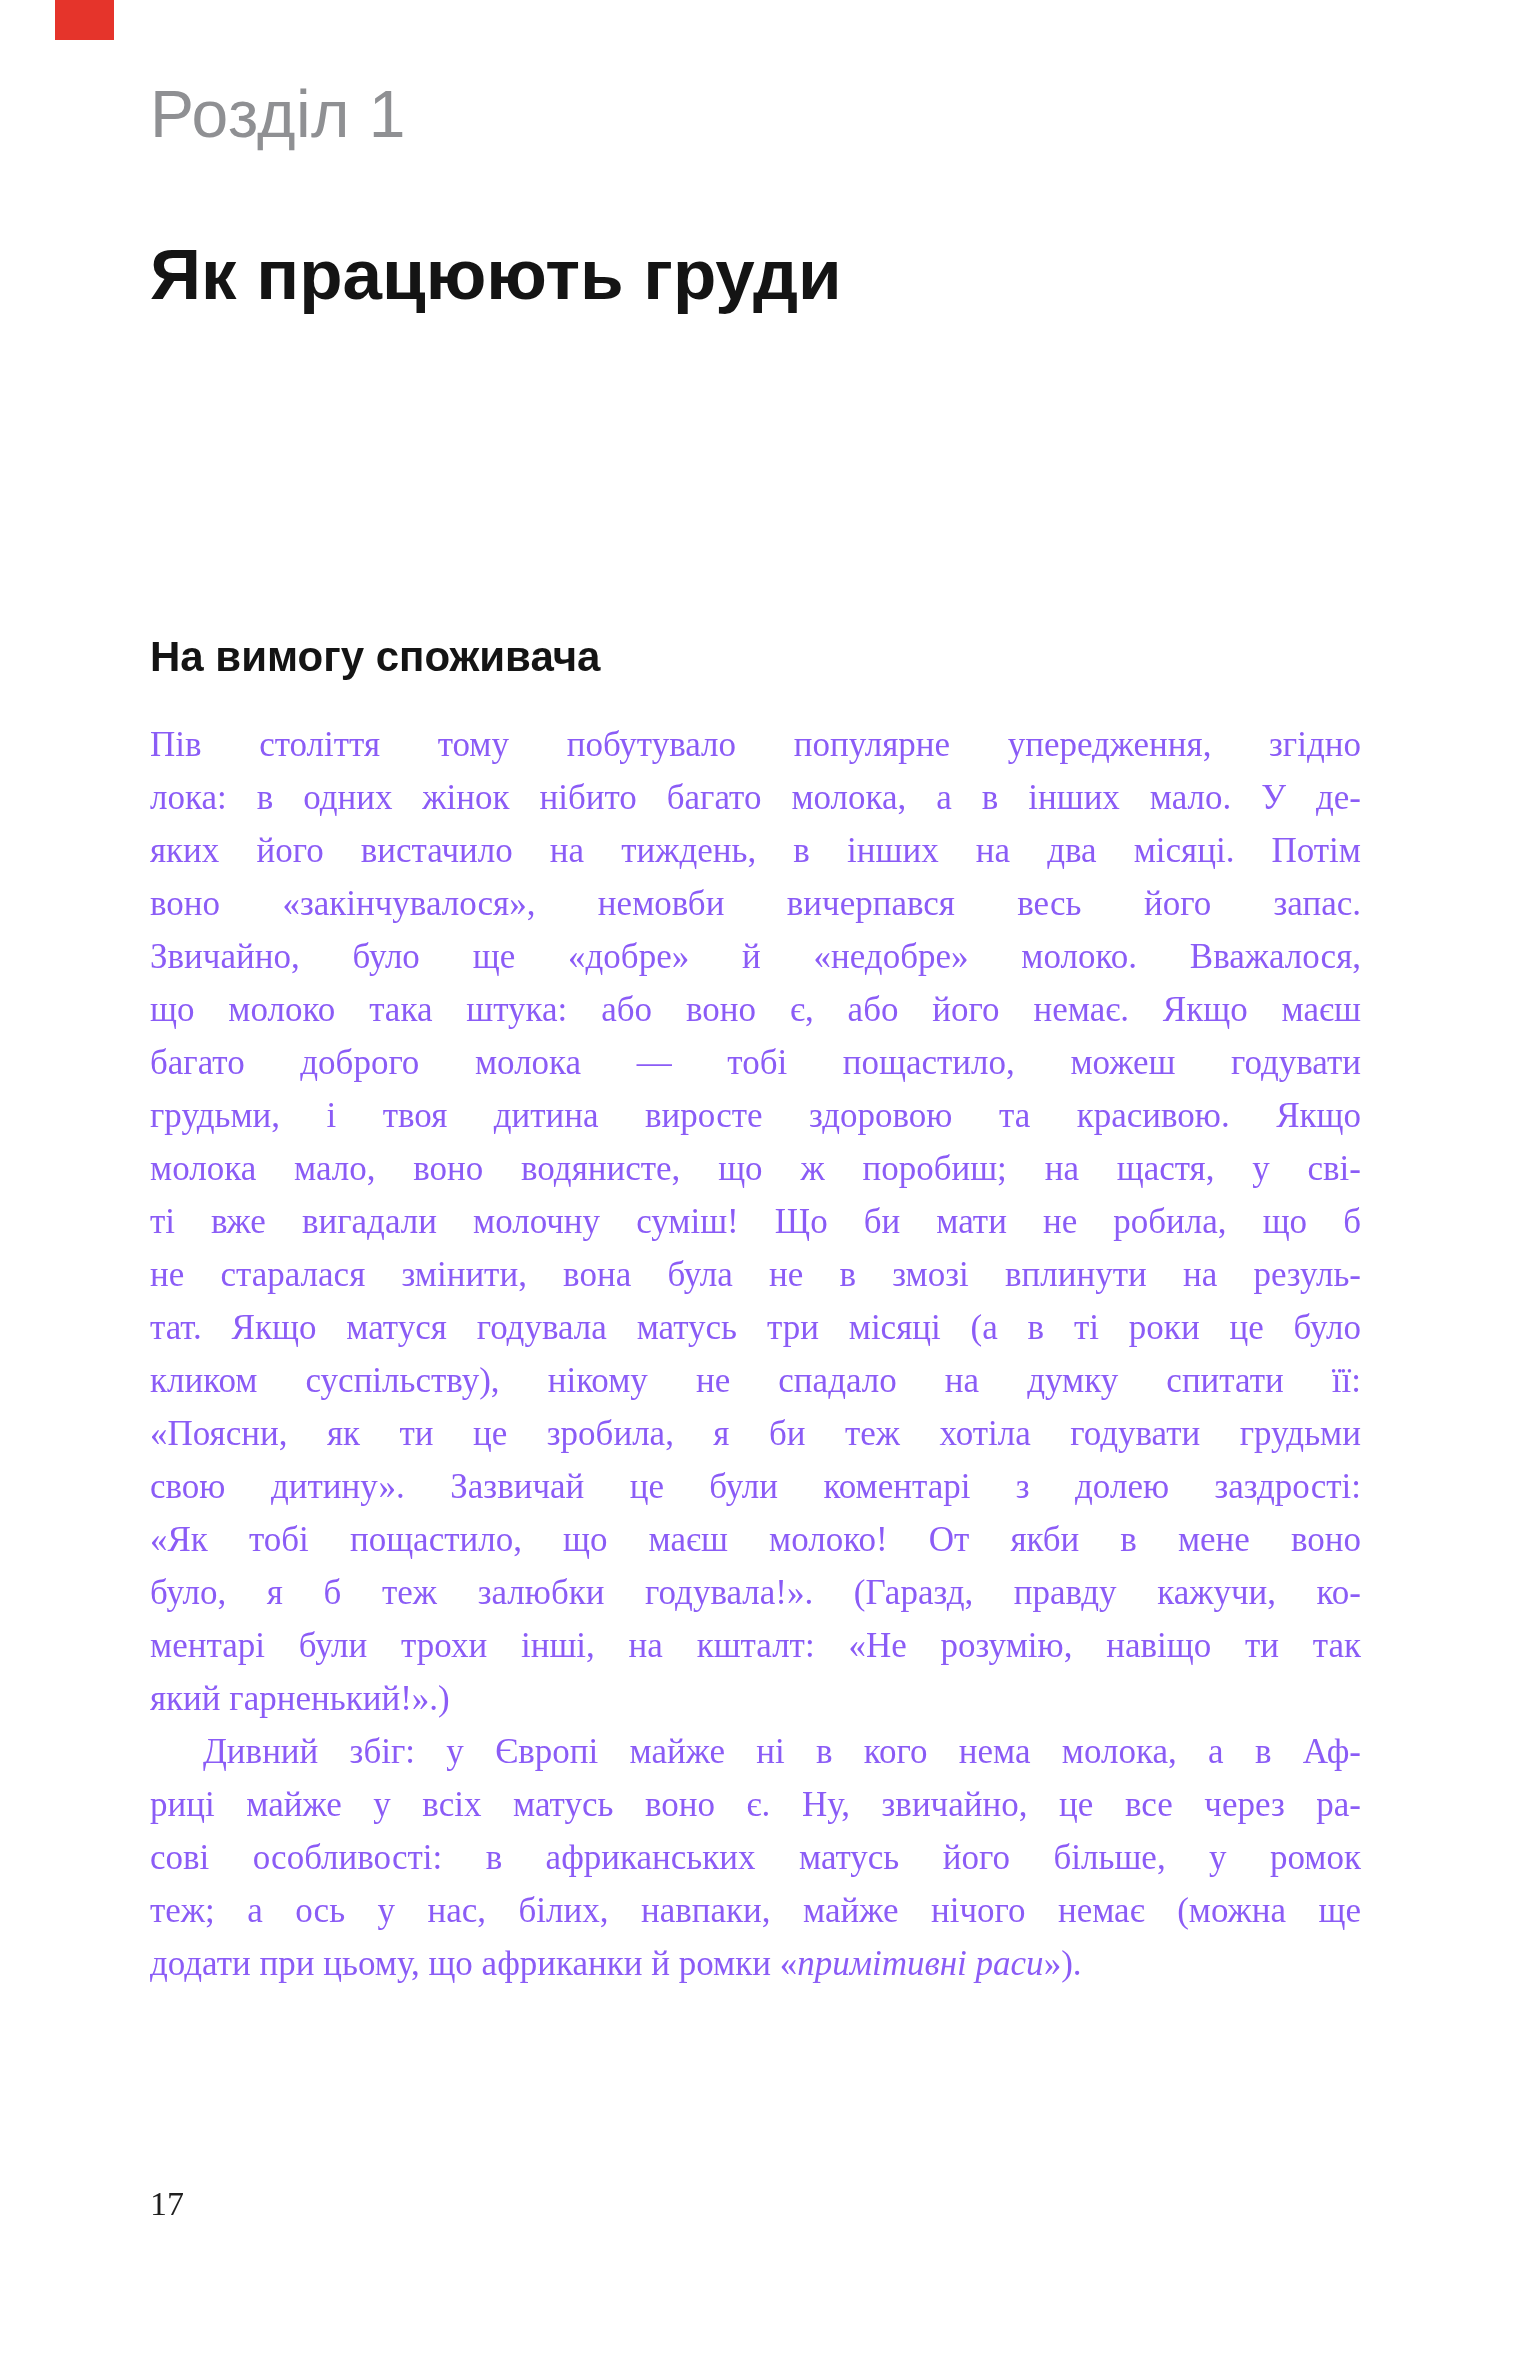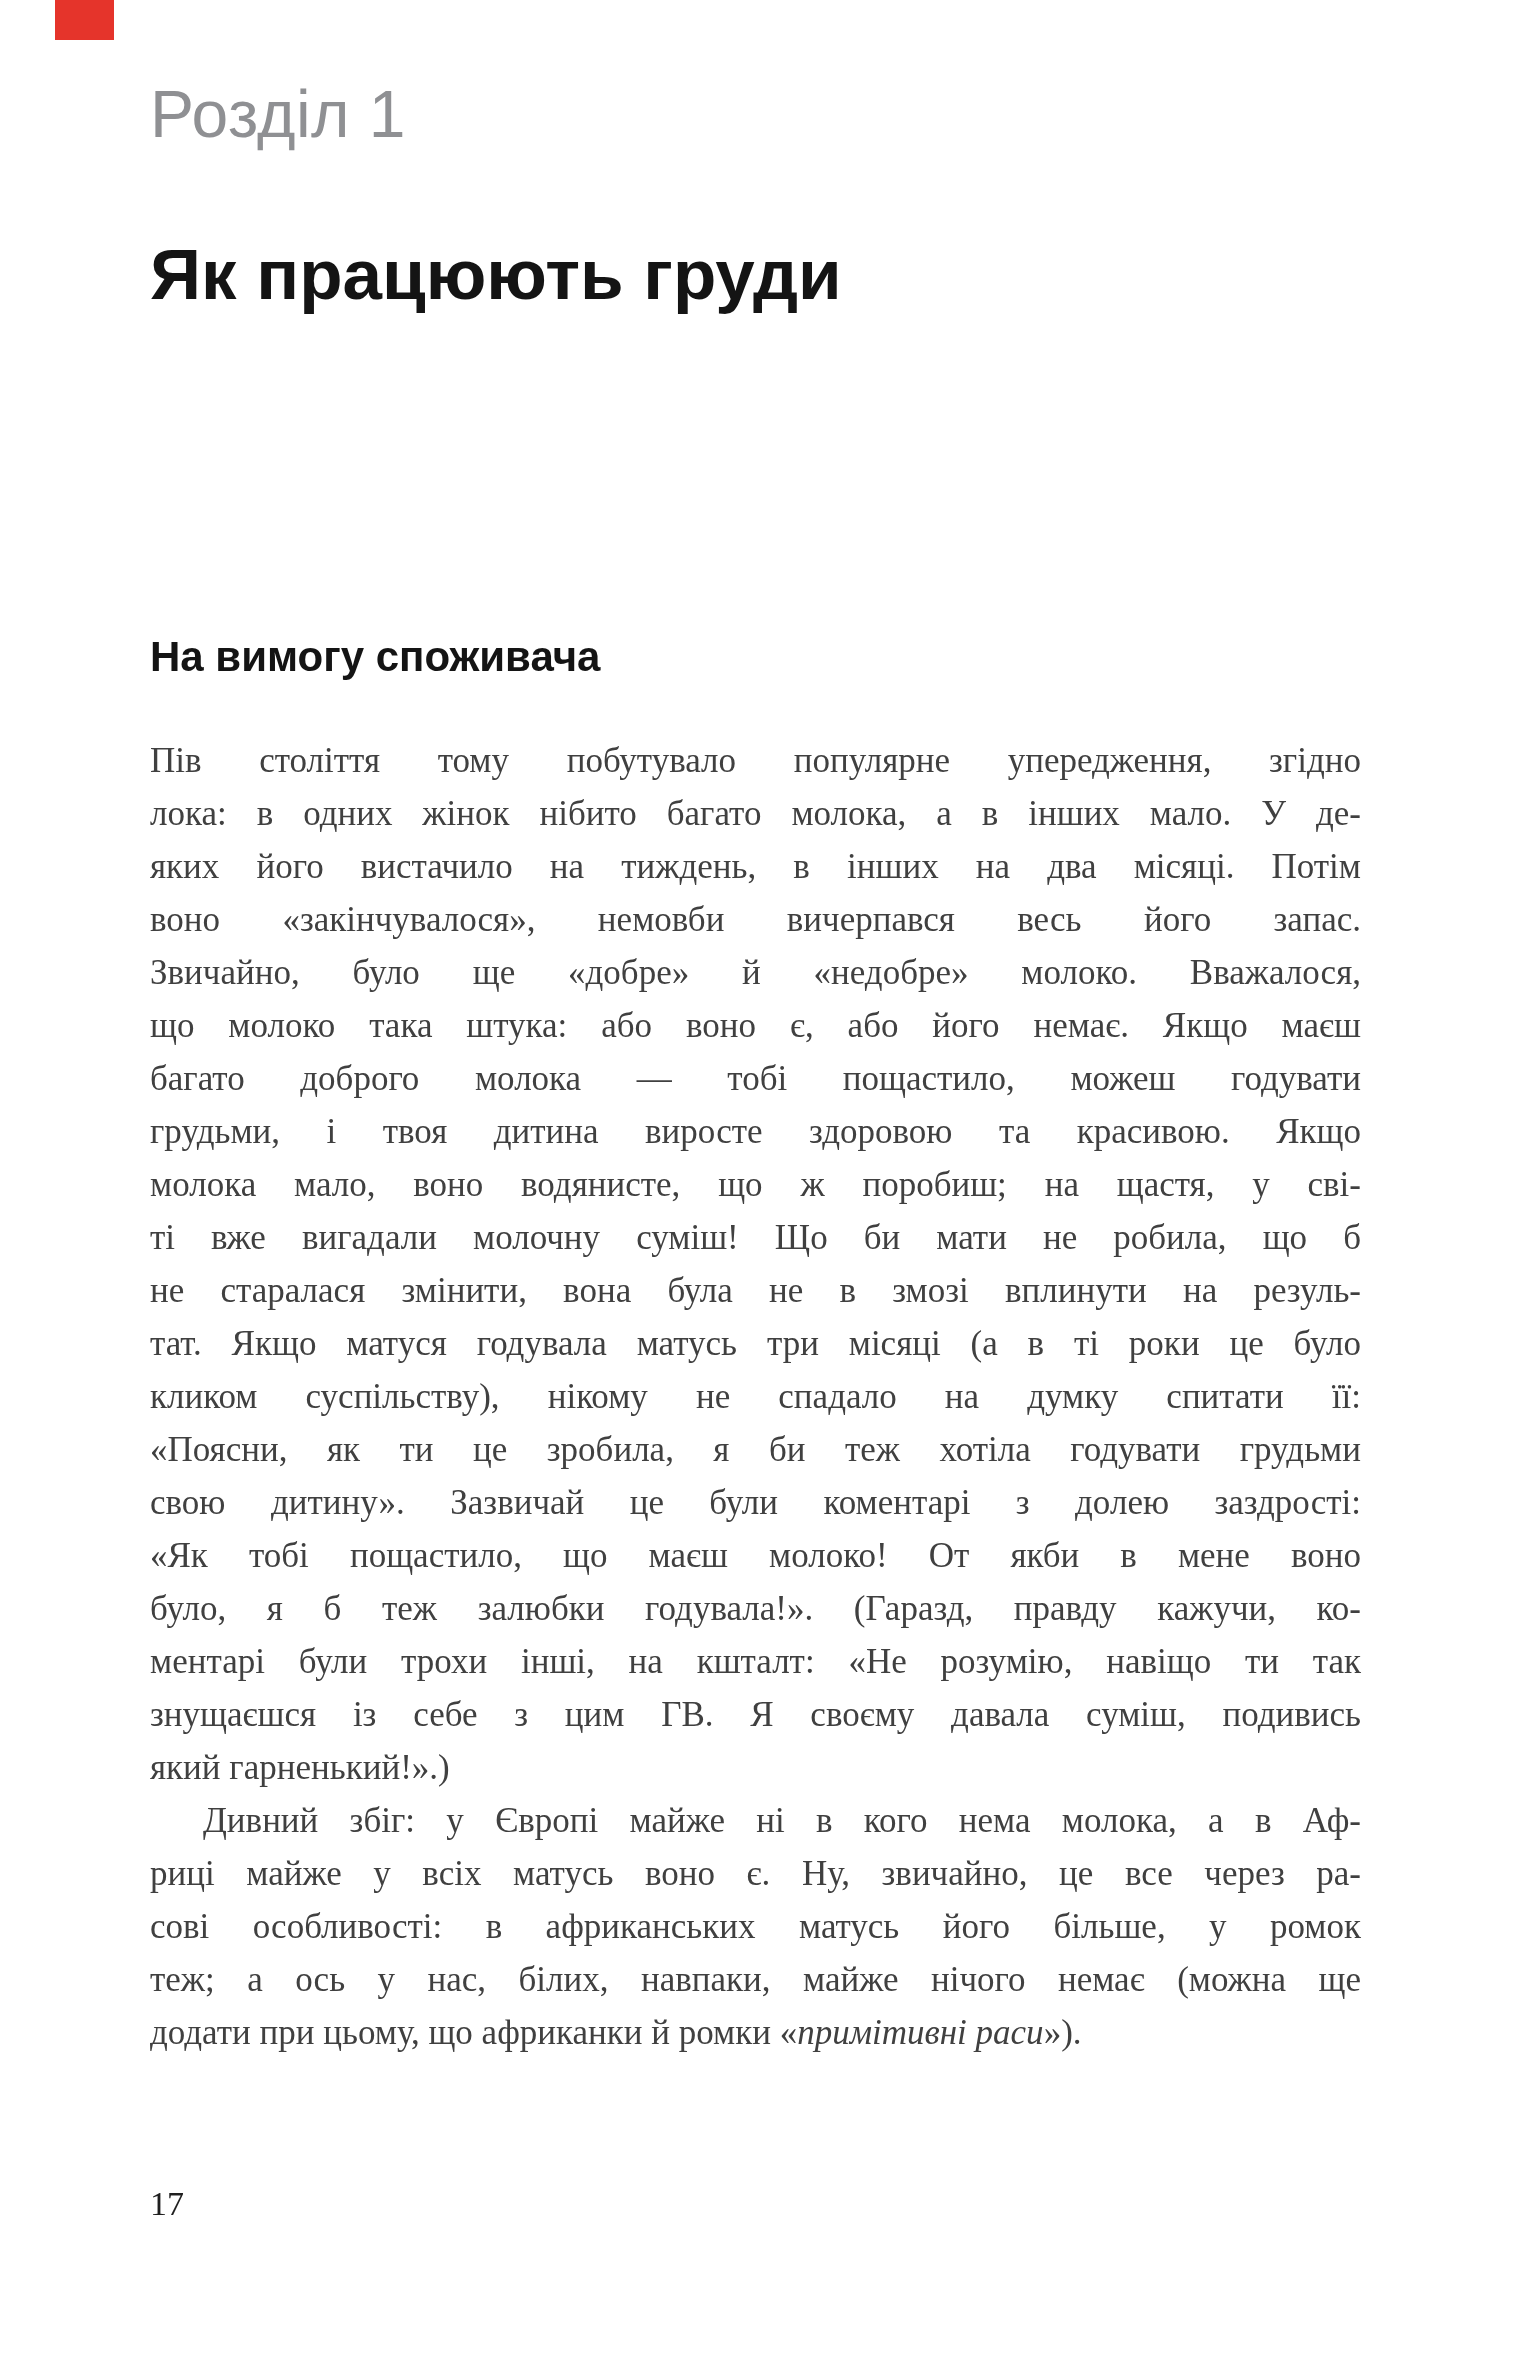--- a/index.html
+++ b/index.html
@@ -43,26 +43,26 @@
     left: 150px;
     top: 633px;
     font-family: "Liberation Sans", sans-serif;
     font-size: 42px;
     font-weight: 700;
     color: #141414;
   }
   .body-text {
     position: absolute;
     left: 150px;
-    top: 734px;
+    top: 718px;
     width: 1211px;
     font-family: "Liberation Serif", "DejaVu Serif", serif;
     font-size: 35px;
     line-height: 53px;
-    color: #404040;
+    color: #8b5cf6;
     hyphens: none;
   }
   .line {
     text-align: justify;
     text-align-last: justify;
     white-space: normal;
   }
   .line.last-line { text-align-last: left; }
   .line.indented { text-indent: 53px; }
   .italic { font-style: italic; }
@@ -98,21 +98,20 @@
         <div class="line">молока мало, воно водянисте, що ж поробиш; на щастя, у сві-</div>
         <div class="line">ті вже вигадали молочну суміш! Що би мати не робила, що б</div>
         <div class="line">не старалася змінити, вона була не в змозі вплинути на резуль-</div>
         <div class="line">тат. Якщо матуся годувала матусь три місяці (а в ті роки це було</div>
         <div class="line">кликом суспільству), нікому не спадало на думку спитати її:</div>
         <div class="line">«Поясни, як ти це зробила, я би теж хотіла годувати грудьми</div>
         <div class="line">свою дитину». Зазвичай це були коментарі з долею заздрості:</div>
         <div class="line">«Як тобі пощастило, що маєш молоко! От якби в мене воно</div>
         <div class="line">було, я б теж залюбки годувала!». (Гаразд, правду кажучи, ко-</div>
         <div class="line">ментарі були трохи інші, на кшталт: «Не розумію, навіщо ти так</div>
-        <div class="line">знущаєшся із себе з цим ГВ. Я своєму давала суміш, подивись</div>
         <div class="line last-line">який гарненький!».)</div>
       </div>
       <div class="paragraph">
         <div class="line indented">Дивний збіг: у Європі майже ні в кого нема молока, а в Аф-</div>
         <div class="line">риці майже у всіх матусь воно є. Ну, звичайно, це все через ра-</div>
         <div class="line">сові особливості: в африканських матусь його більше, у ромок</div>
         <div class="line">теж; а ось у нас, білих, навпаки, майже нічого немає (можна ще</div>
         <div class="line last-line"><span>додати при цьому, що африканки й ромки «</span><span class="italic">примітивні раси</span><span>»).</span></div>
       </div>
     </div>

